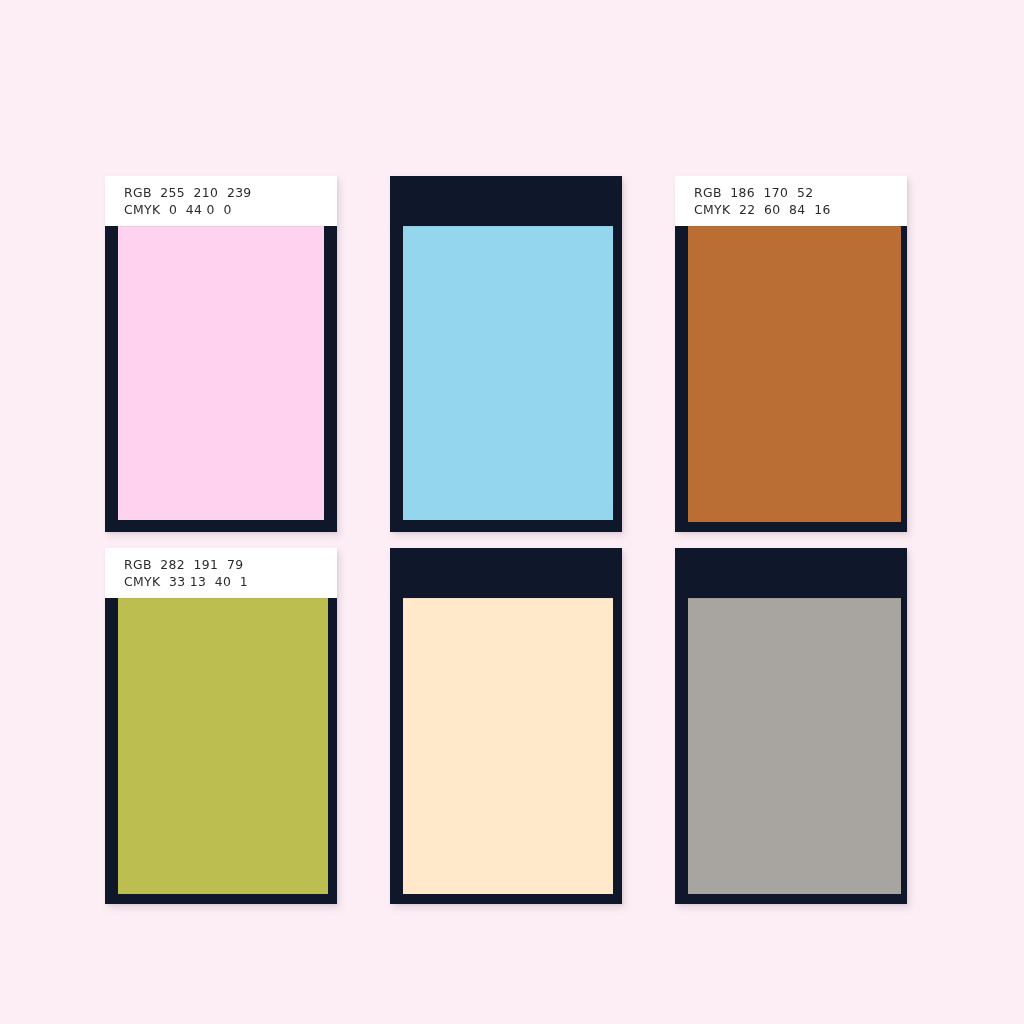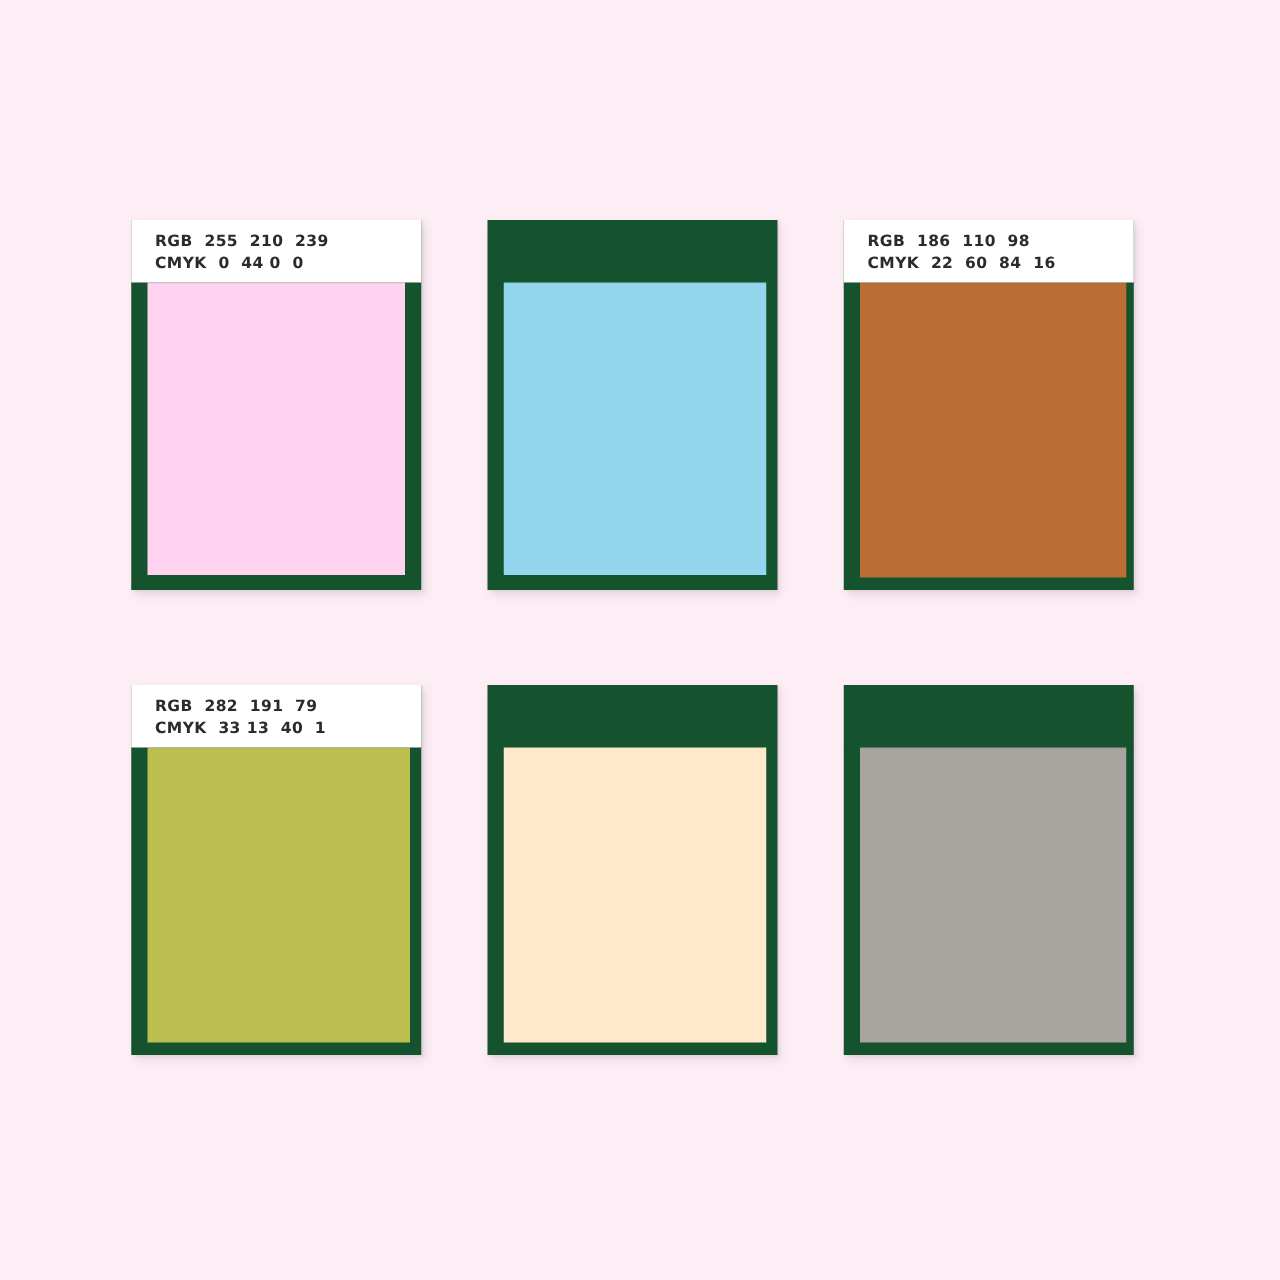--- a/index.html
+++ b/index.html
@@ -30,26 +30,25 @@
     display: grid;
     grid-template-columns: 232px 232px 232px;
     grid-template-rows: 282px 282px;
     column-gap: 53px;
     row-gap: 90px;
   }
 
   .swatch-card {
     position: relative;
     width: 232px;
-    height: 296px;
-    background: #14532d;
+    height: 356px;
+    background: #0f172a;
     box-sizing: border-box;
     box-shadow: 3px 4px 7px rgba(120, 90, 110, 0.16),
                 1px 1px 2px rgba(120, 90, 110, 0.10);
-    font-weight: bold;
   }
 
   .swatch-header {
     position: absolute;
     left: 0;
     top: 0;
     width: 232px;
     height: 50px;
     box-sizing: border-box;
     padding: 9px 0 0 19px;
@@ -95,21 +94,21 @@
         </div>
         <div class="divider-hairline"></div>
       </div>
       <div class="swatch-card">
         <div class="swatch-color" style="inset: 50px 9px 12px 13px; background: rgb(148, 214, 237);"></div>
         <div class="divider-hairline"></div>
       </div>
       <div class="swatch-card">
         <div class="swatch-color" style="inset: 50px 6px 10px 13px; background: rgb(186, 110, 52);"></div>
         <div class="swatch-header">
-          <span class="swatch-line">RGB  186  110  98</span>
+          <span class="swatch-line">RGB  186  170  52</span>
           <span class="swatch-line">CMYK  22  60  84  16</span>
         </div>
         <div class="divider-hairline"></div>
       </div>
       <div class="swatch-card">
         <div class="swatch-color" style="inset: 50px 9px 10px 13px; background: rgb(188, 191, 79);"></div>
         <div class="swatch-header">
           <span class="swatch-line">RGB  282  191  79</span>
           <span class="swatch-line">CMYK  33 13  40  1</span>
         </div>

